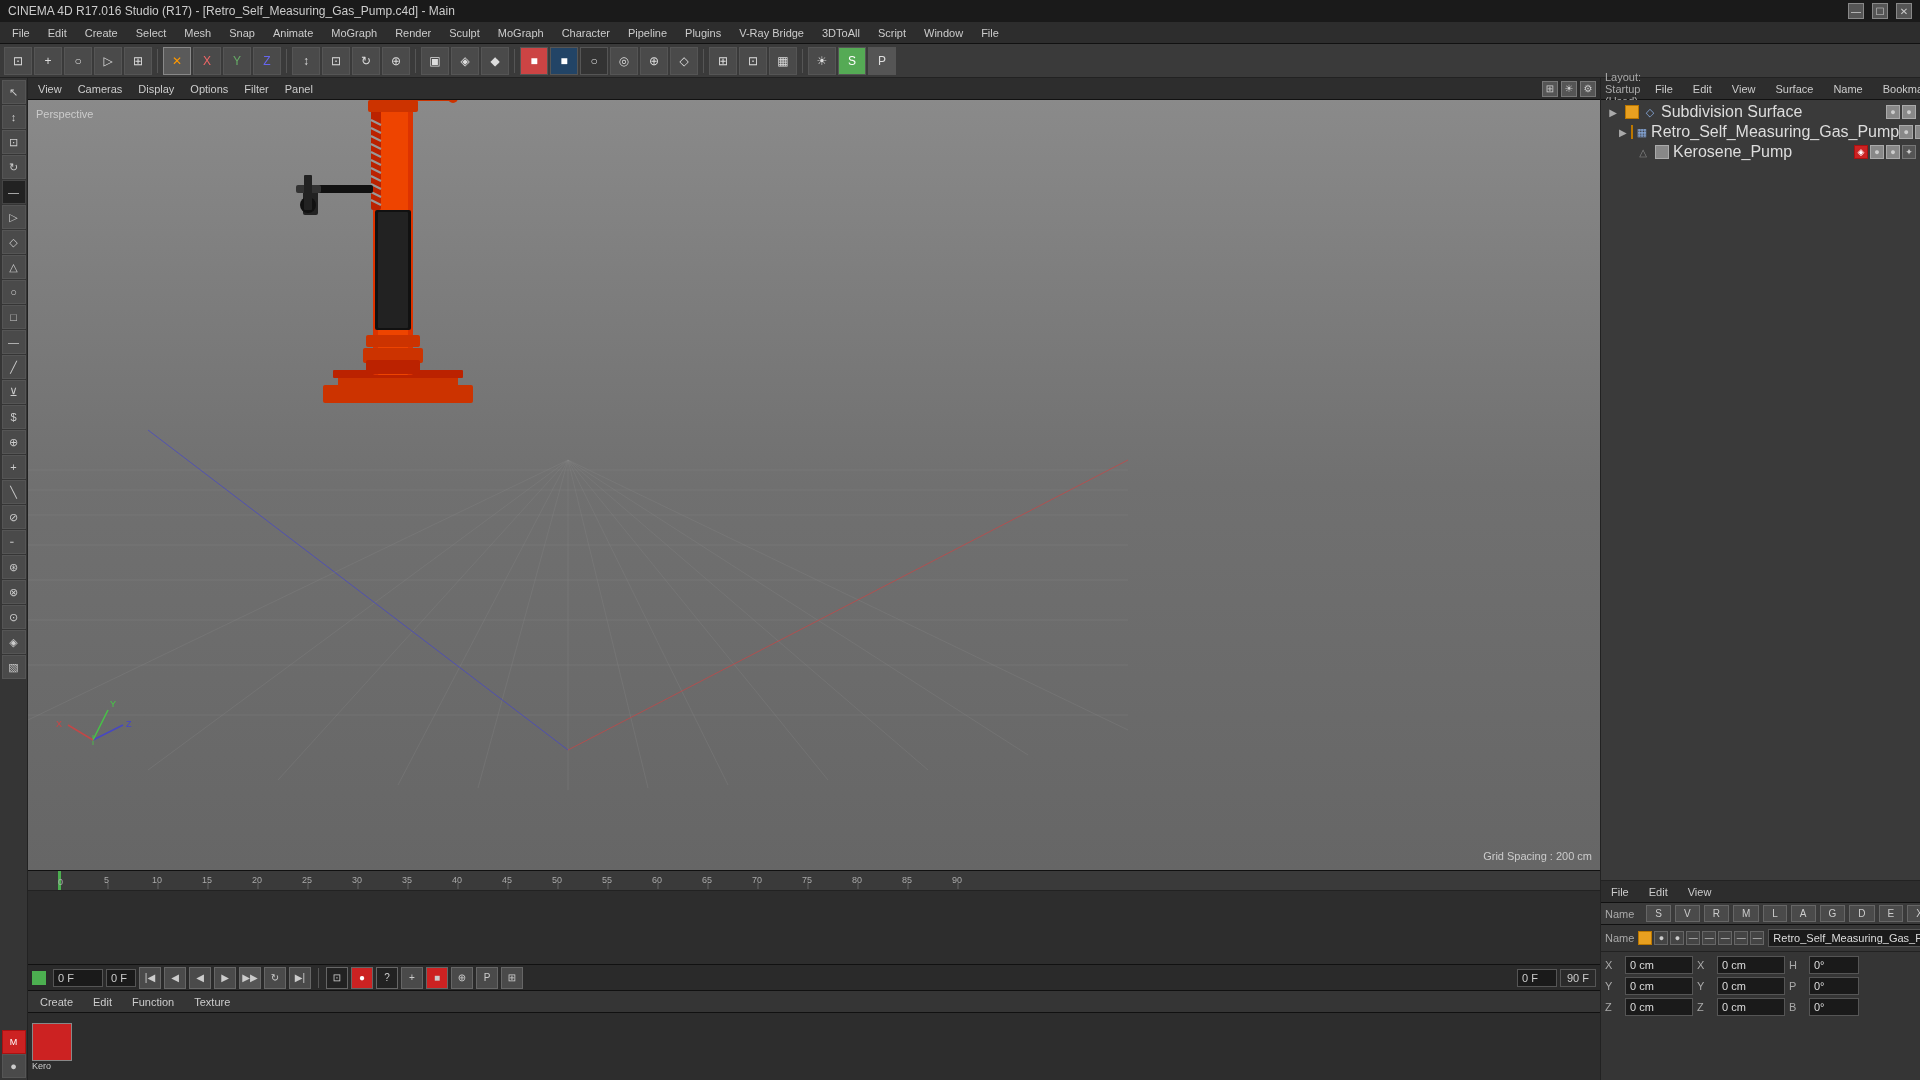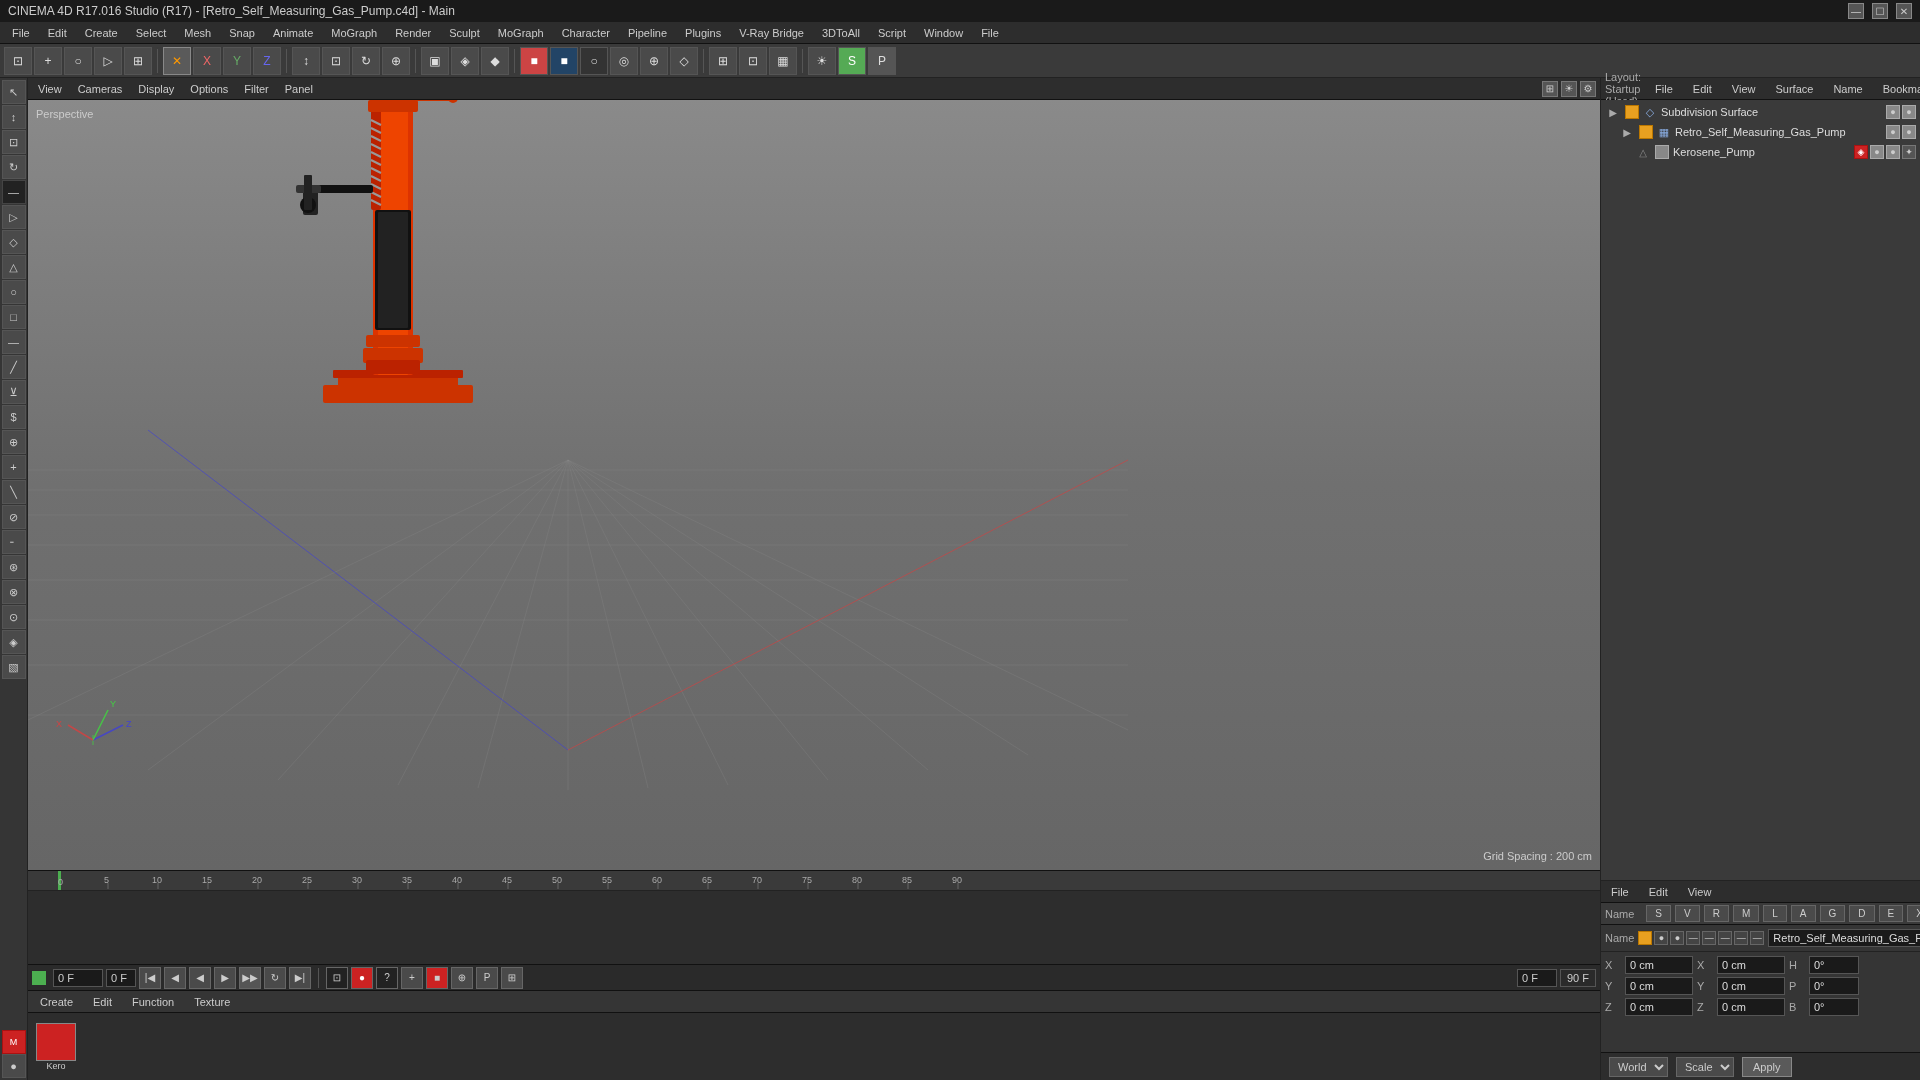--- a/index.html
+++ b/index.html
@@ -275,21 +275,21 @@
       cursor: pointer;
     }
     .obj-icon {
       width: 16px; height: 16px;
       margin-right: 4px;
       display: flex; align-items: center; justify-content: center;
       font-size: 10px;
     }
     .obj-name {
       flex: 1;
-      font-size: 11px;
+      font-size: 16px;
       color: #ddd;
     }
     .obj-tags {
       display: flex;
       gap: 2px;
     }
 
     
     #attr-panel {
       height: 200px;
@@ -361,21 +361,21 @@
       color: #ccc;
       font-size: 11px;
       padding: 2px 10px;
       cursor: pointer;
       height: 20px;
     }
     .material-swatch {
       width: 48px; height: 48px;
       display: flex;
       flex-direction: column;
-      align-items: center;
+      align-items: flex-start;
       cursor: pointer;
     }
     .swatch-color {
       width: 40px; height: 40px;
       border: 1px solid #888;
     }
     .swatch-name {
       font-size: 9px;
       color: #ccc;
       text-align: center;
@@ -849,25 +849,16 @@
         <div style="display:flex;align-items:center;gap:4px;">
           <span style="font-size:11px;color:#aaa;width:16px;">Z</span>
           <div style="background:#1a1a1a;border:1px solid #555;color:#ddd;font-size:11px;padding:1px 4px;width:68px;height:18px;display:flex;align-items:center;">0 cm</div>
           <span style="font-size:11px;color:#aaa;width:16px;">Z</span>
           <div style="background:#1a1a1a;border:1px solid #555;color:#ddd;font-size:11px;padding:1px 4px;width:68px;height:18px;display:flex;align-items:center;">0 cm</div>
           <span style="font-size:11px;color:#aaa;width:16px;">B</span>
           <div style="background:#1a1a1a;border:1px solid #555;color:#ddd;font-size:11px;padding:1px 4px;width:50px;height:18px;display:flex;align-items:center;">0°</div>
         </div>
       </div>
 
-      <div id="attr-bottom">
-        <select class="attr-select">
-          <option>World</option>
-        </select>
-        <select class="attr-select">
-          <option>Scale</option>
-        </select>
-        <button class="apply-btn">Apply</button>
-      </div>
     </div>
   </div>
 
 </div>
 
 </body></html>

